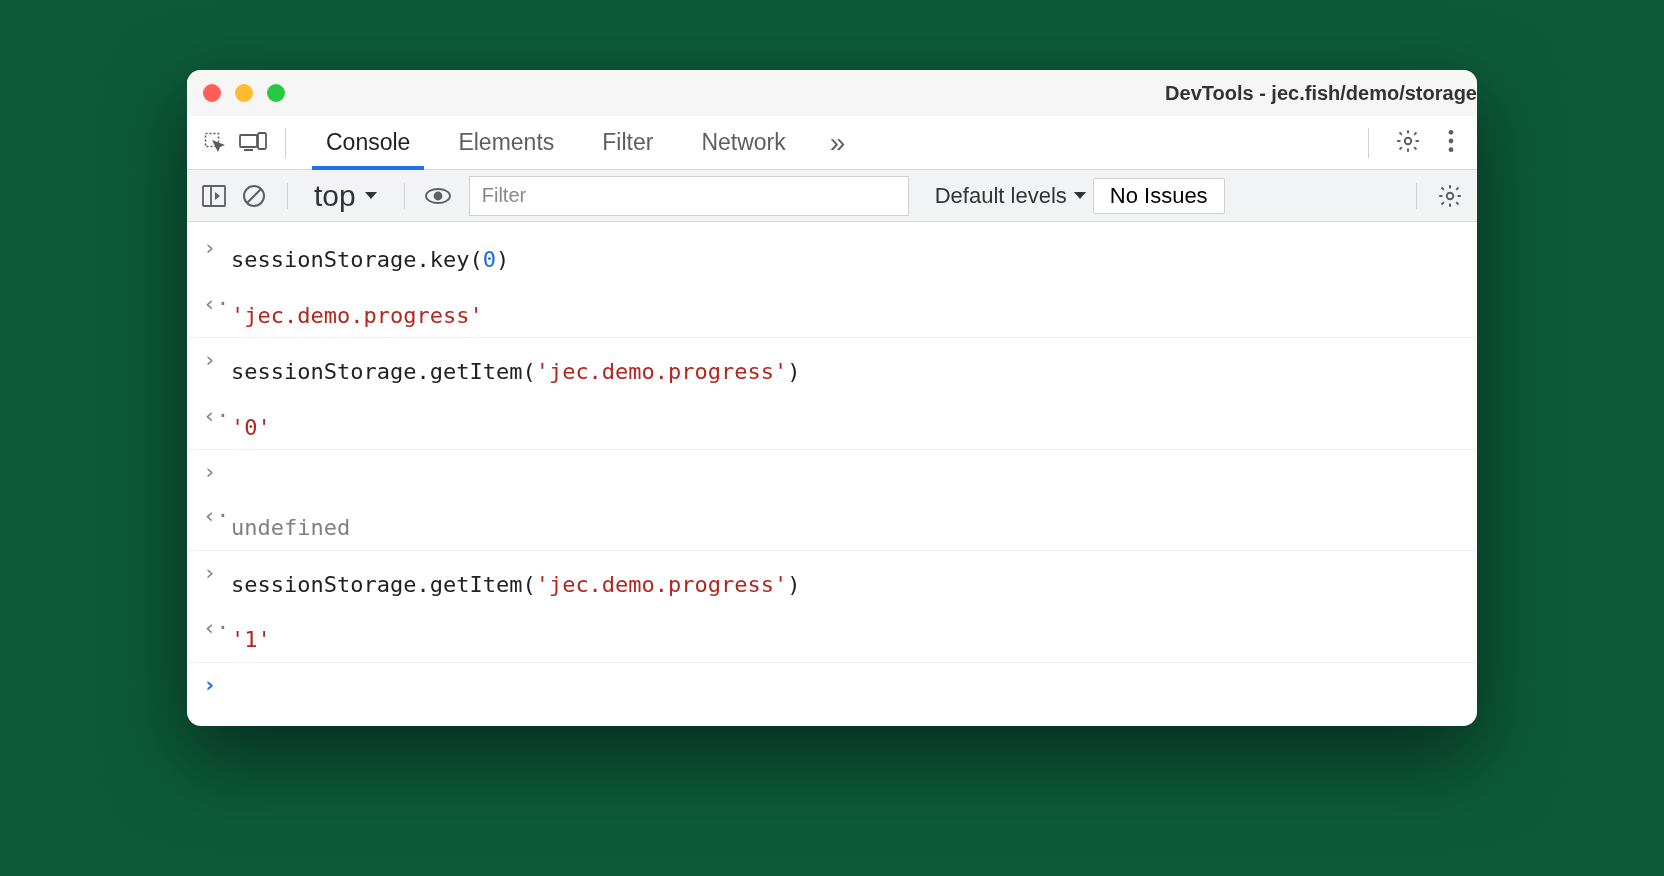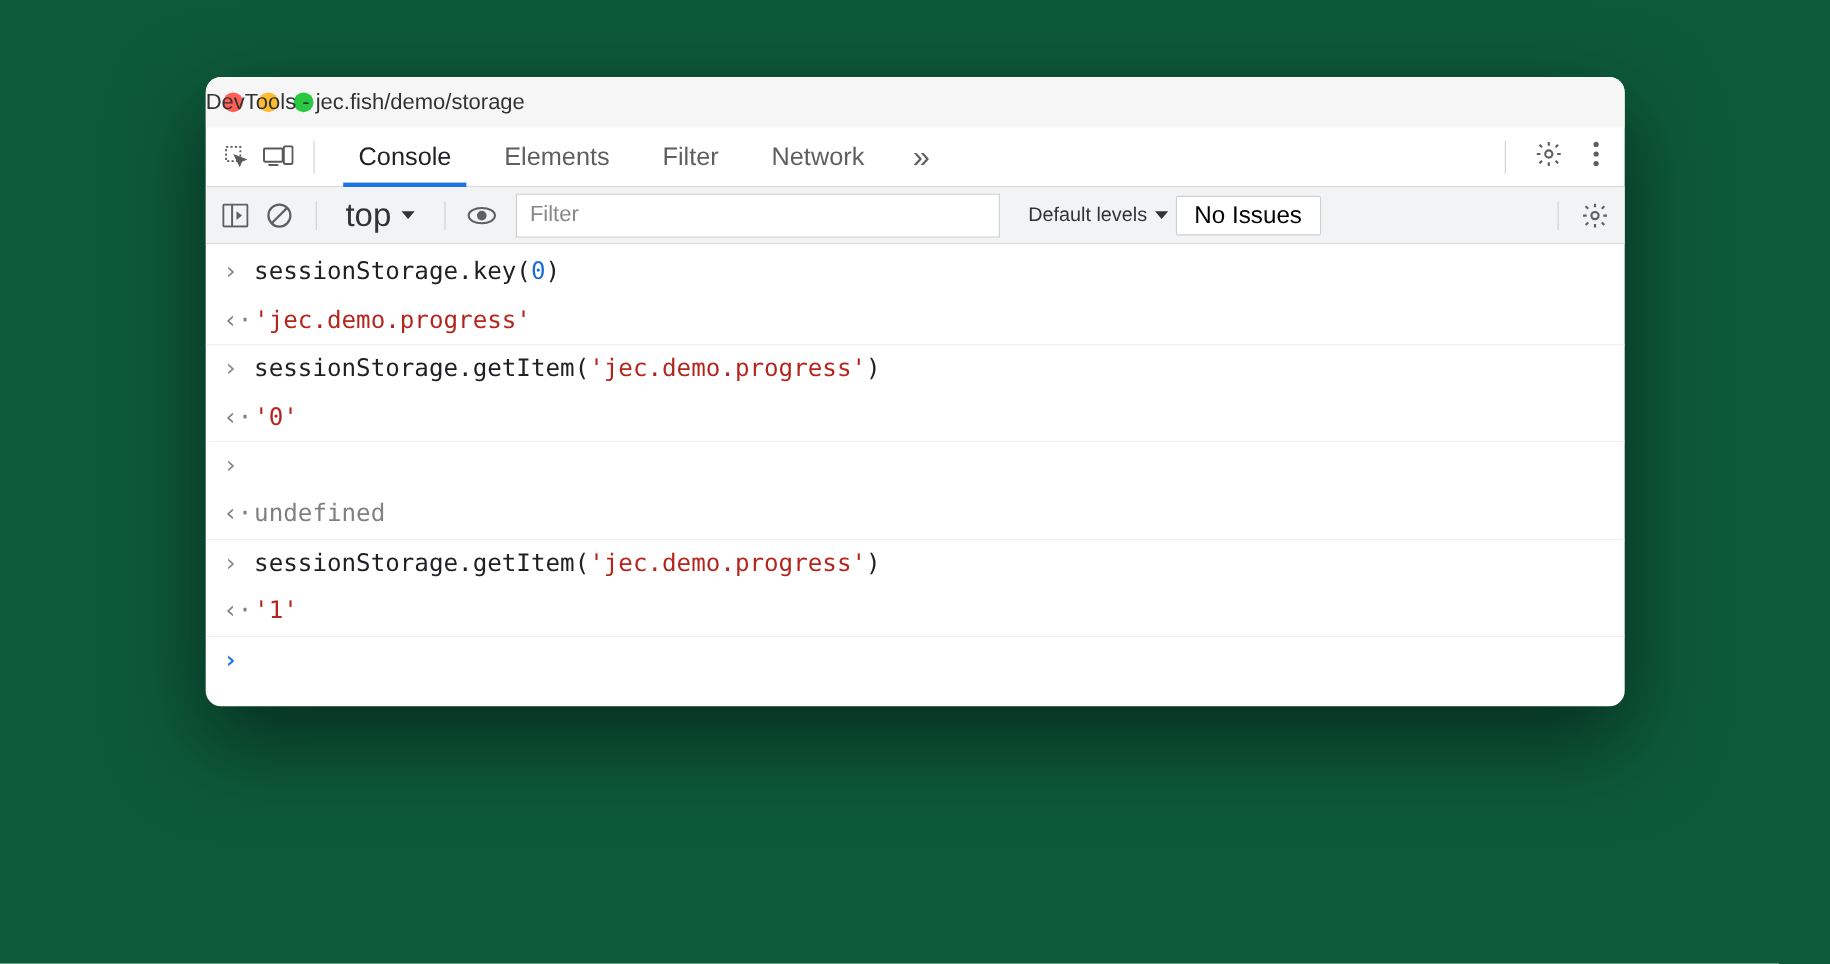--- a/index.html
+++ b/index.html
@@ -29,23 +29,23 @@
     position: relative;
   }
   .traffic-lights { display: flex; gap: 14px; }
   .tl { width: 18px; height: 18px; border-radius: 50%; }
   .tl.red { background: #ff5f57; }
   .tl.yellow { background: #febc2e; }
   .tl.green { background: #28c840; }
   .title {
     position: absolute;
     left: 0; right: 0;
-    text-align: left;
+    text-align: right;
     font-size: 20px;
-    font-weight: 400;
+    font-weight: 700;
     color: #333;
     pointer-events: none;
   }
   .tabs-row {
     height: 54px;
     display: flex;
     align-items: center;
     border-bottom: 1px solid #d9d9d9;
     padding: 0 12px;
     gap: 6px;
@@ -99,21 +99,21 @@
     height: 40px;
     border: 1px solid #cfcfcf;
     background: #fff;
     font-size: 20px;
     padding: 0 12px;
     color: #333;
     margin-left: 8px;
   }
   .filter-input::placeholder { color: #888; }
   .levels {
-    font-size: 18px; color: #333; margin-left: 20px;
+    font-size: 22px; color: #333; margin-left: 20px;
     display: flex; align-items: center; gap: 6px;
   }
   .no-issues {
     border: 1px solid #cfcfcf;
     background: #fff;
     font-size: 22px;
     padding: 4px 16px;
     margin-left: 0;
     border-radius: 2px;
   }
@@ -132,21 +132,21 @@
   }
   .row.sep { border-bottom: 1px solid #eceff1; }
   .gutter {
     width: 28px;
     flex-shrink: 0;
     color: #808080;
     user-select: none;
   }
   .gutter.in { color: #888; }
   .gutter.prompt { color: #1a73e8; font-weight: 600; }
-  .code { white-space: pre; }
+  .code { white-space: pre; margin-top: 12px; }
   .tok-str { color: #b3261e; }
   .tok-num { color: #1a6dd6; }
   .tok-undef { color: #808080; }
   .tok-default { color: #202124; }
 </style>
 </head>
 <body>
 
 <div class="window">
 

